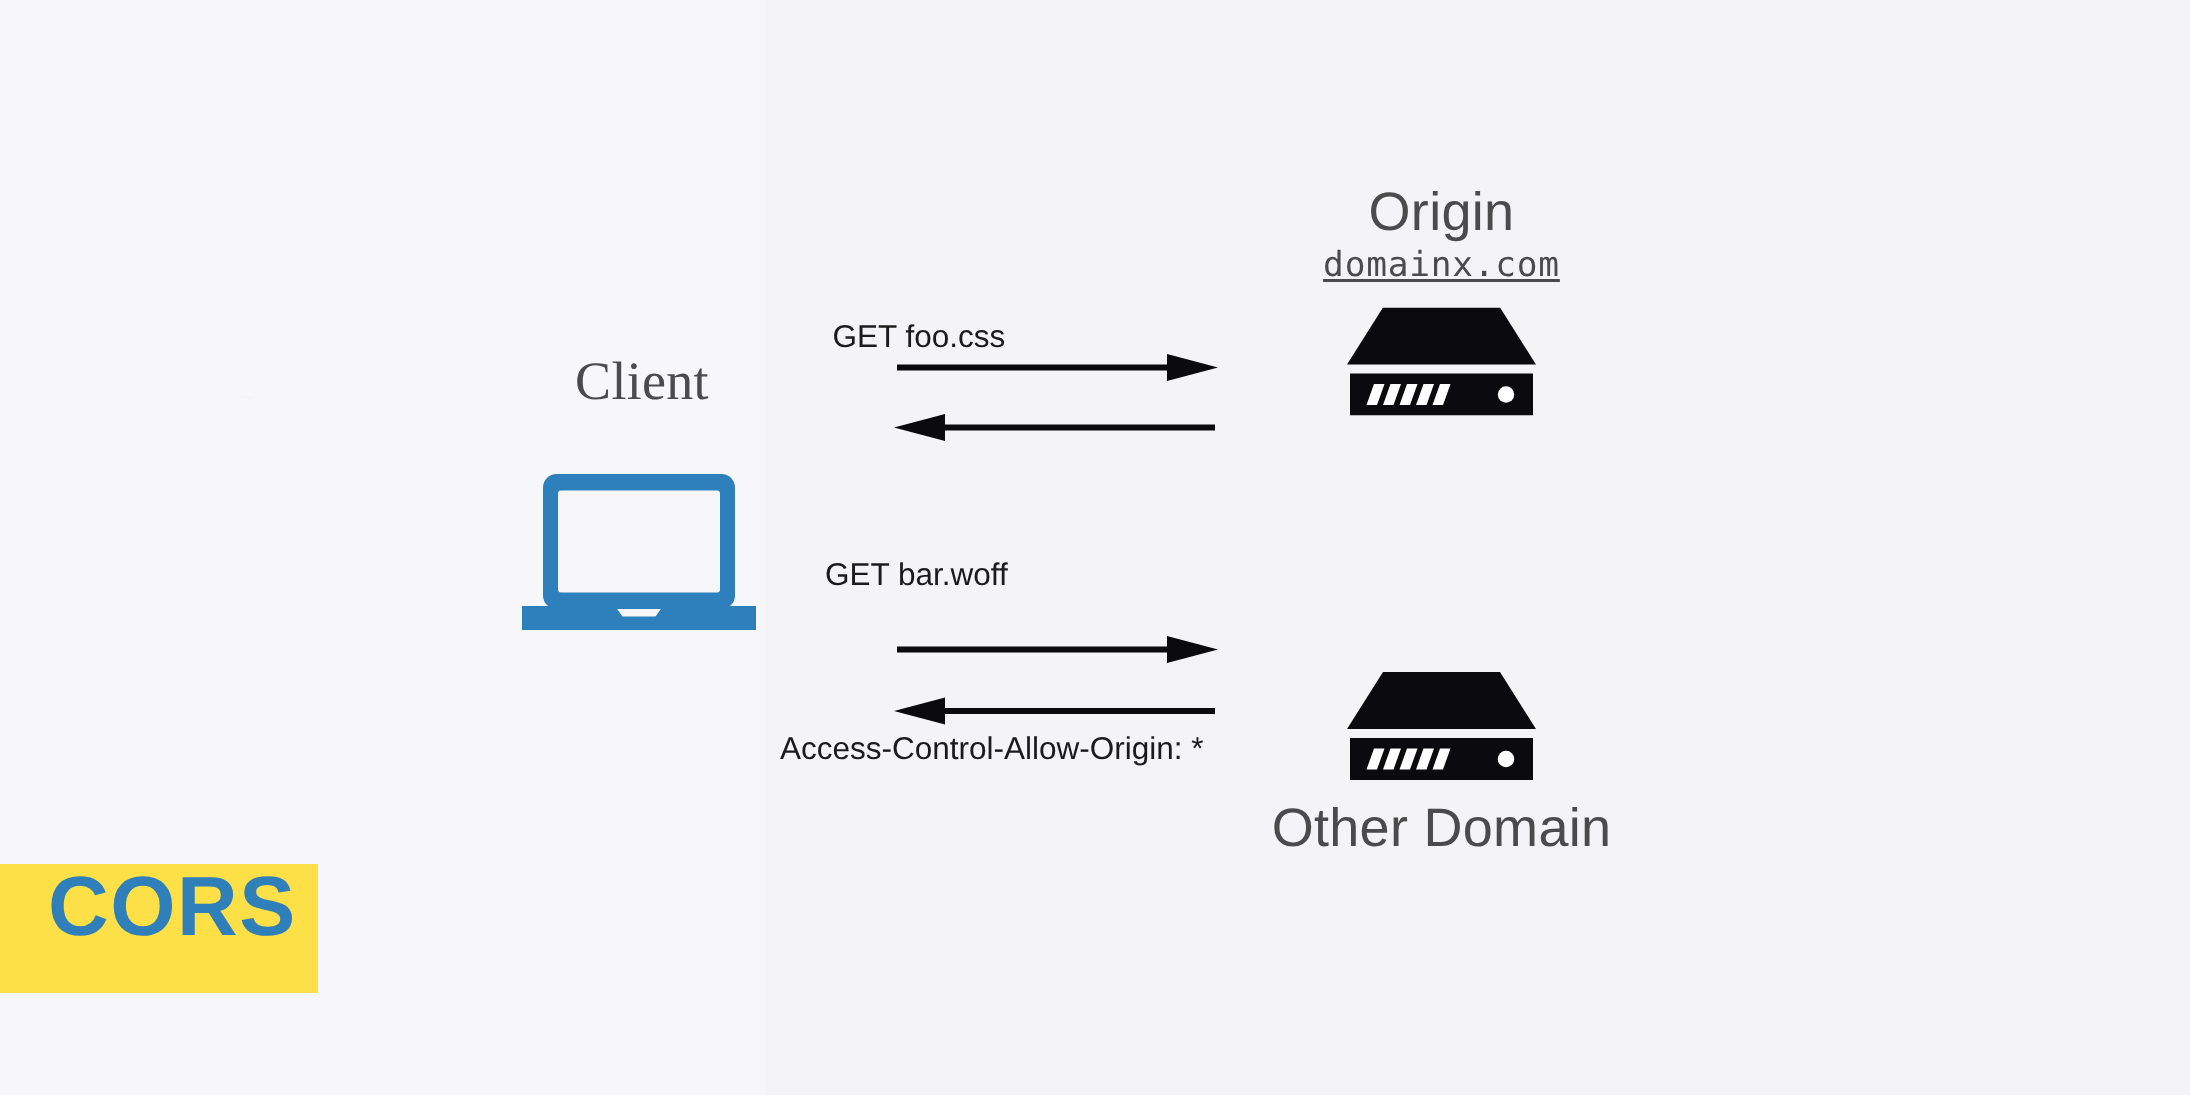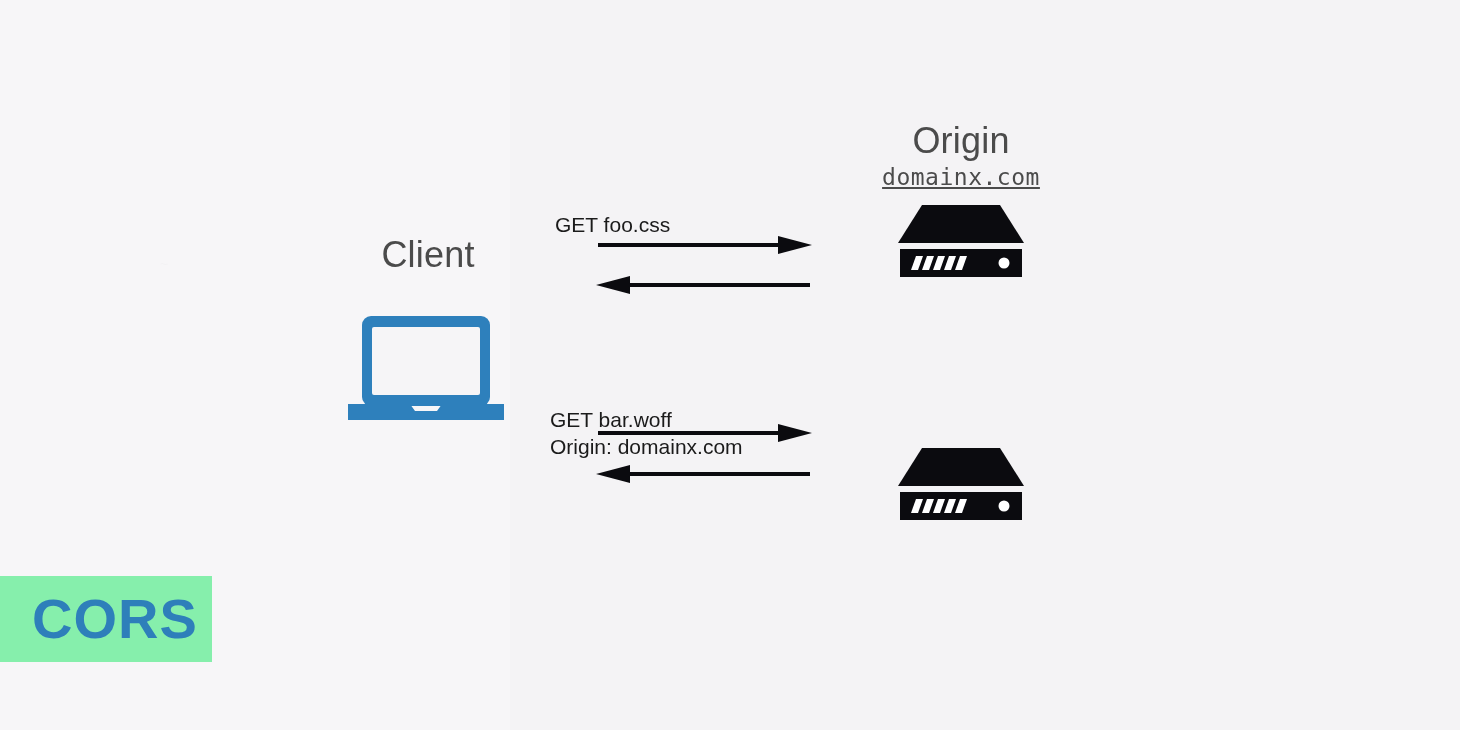--- a/index.html
+++ b/index.html
@@ -37,20 +37,21 @@
     background: #f7f6f8;
   }
 
   
   .client-group {
     position: absolute;
     left: 330px;
     top: 236px;
     width: 196px;
     text-align: center;
+    font-family: Liberation Serif, serif;
   }
   .node-title {
     color: #4b4b4b;
     font-size: 36px;
     font-weight: 400;
     line-height: 1.05;
     letter-spacing: 0.2px;
   }
   .node-domain {
     color: #4b4b4b;
@@ -103,35 +104,34 @@
   }
   .arrow {
     position: absolute;
     height: 22px;
   }
 
   #label-get-foo      { left: 555px; top: 211px; width: 300px; }
   #arrow-req-1        { left: 598px; top: 234px; width: 214px; }
   #arrow-res-1        { left: 596px; top: 274px; width: 214px; }
 
-  #label-get-bar      { left: 550px; top: 370px; width: 306px; margin-top: 36px; }
+  #label-get-bar      { left: 550px; top: 370px; width: 306px; }
   #arrow-req-2        { left: 598px; top: 422px; width: 214px; }
   #arrow-res-2        { left: 596px; top: 463px; width: 214px; }
   #label-acao         { left: 520px; top: 486px; width: 366px; }
 
   
   .cors-badge {
     position: absolute;
     left: 0;
     top: 576px;
     width: 212px;
     height: 86px;
-    background: #86efac;
+    background: #fde047;
     display: flex;
-    align-items: center;
   }
   .cors-text {
     color: #2e7fba;
     font-size: 56px;
     font-weight: bold;
     letter-spacing: 1px;
     padding-left: 32px;
     line-height: 1;
   }
 
@@ -204,55 +204,56 @@
         <polygon points="29,51 36,51 31,65 24,65"></polygon>
         <polygon points="40,51 47,51 42,65 35,65"></polygon>
         <polygon points="51,51 58,51 53,65 46,65"></polygon>
         <polygon points="62,51 69,51 64,65 57,65"></polygon>
       </g>
       <circle cx="106" cy="58" r="5.5" fill="#ffffff"></circle>
     </svg>
   </div>
 
   <div class="other-label">
+    <div class="node-title">Other Domain</div>
   </div>
 
   <div class="flow-text" id="label-get-foo">GET foo.css</div>
 
   <div class="arrow" id="arrow-req-1">
     <svg viewBox="0 0 214 22" width="214" height="22" aria-hidden="true">
       <rect x="0" y="9" width="186" height="4" fill="#0b0b0f"></rect>
       <polygon points="180,2 214,11 180,20" fill="#0b0b0f"></polygon>
     </svg>
   </div>
 
   <div class="arrow" id="arrow-res-1">
     <svg viewBox="0 0 214 22" width="214" height="22" aria-hidden="true">
       <rect x="28" y="9" width="186" height="4" fill="#0b0b0f"></rect>
       <polygon points="34,2 0,11 34,20" fill="#0b0b0f"></polygon>
     </svg>
   </div>
 
   <div class="flow-text" id="label-get-bar">
     <div>GET bar.woff</div>
-    <div>Origin: domainx.com</div>
   </div>
 
   <div class="arrow" id="arrow-req-2">
     <svg viewBox="0 0 214 22" width="214" height="22" aria-hidden="true">
       <rect x="0" y="9" width="186" height="4" fill="#0b0b0f"></rect>
       <polygon points="180,2 214,11 180,20" fill="#0b0b0f"></polygon>
     </svg>
   </div>
 
   <div class="arrow" id="arrow-res-2">
     <svg viewBox="0 0 214 22" width="214" height="22" aria-hidden="true">
       <rect x="28" y="9" width="186" height="4" fill="#0b0b0f"></rect>
       <polygon points="34,2 0,11 34,20" fill="#0b0b0f"></polygon>
     </svg>
   </div>
 
+  <div class="flow-text" id="label-acao">Access-Control-Allow-Origin: *</div>
 
   <div class="cors-badge">
     <div class="cors-text">CORS</div>
   </div>
 
 </div>
 
 </body></html>

